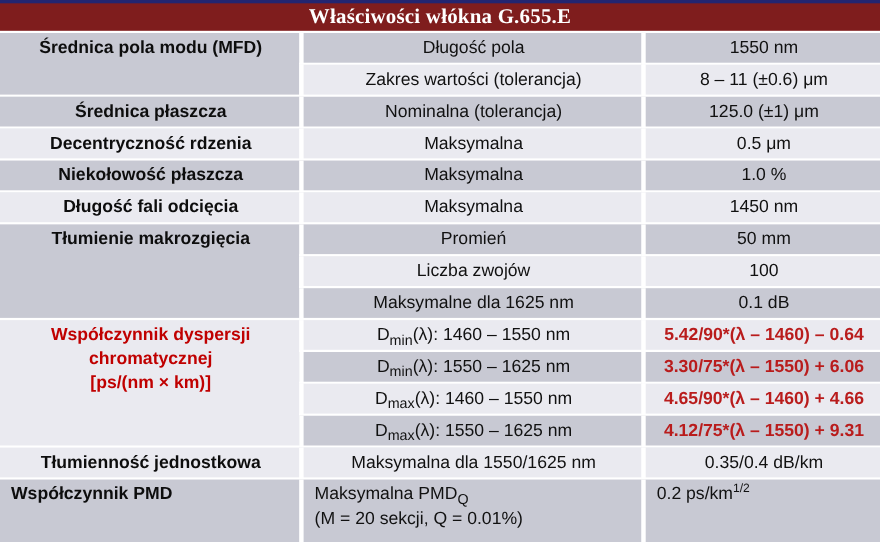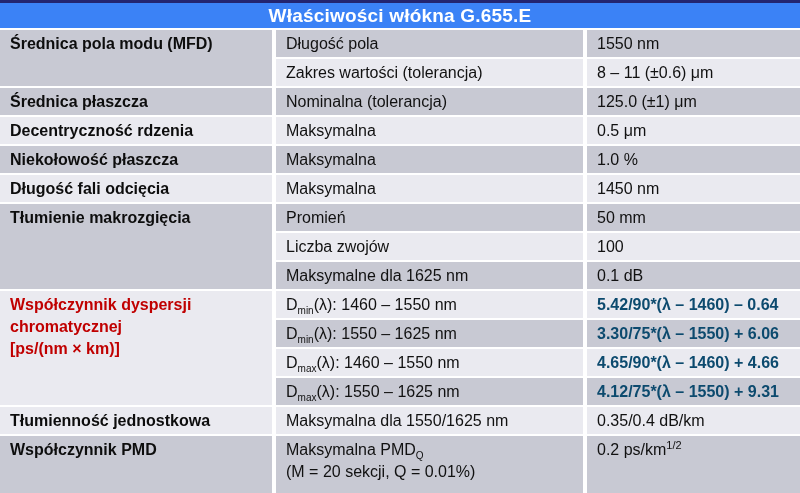--- a/index.html
+++ b/index.html
@@ -2,45 +2,45 @@
 <html><head>
 <meta charset="utf-8">
 <style>
   html,body{margin:0;padding:0;background:#fff;}
   .slide{
     width:800px;height:493px;background:#fff;overflow:hidden;
     font-family:"Liberation Sans", sans-serif;
     -webkit-font-smoothing:antialiased;
   }
   .title-bar{
-    height:25px;background:#3b82f6;border-top:3px solid #232570;
+    height:25px;background:#7f1d1d;border-top:3px solid #232570;
     color:#fff;font-weight:bold;font-size:19px;line-height:25px;
-    text-align:center;letter-spacing:.2px;margin-bottom:2px;
+    text-align:center;letter-spacing:.2px;margin-bottom:2px;font-family:Liberation Serif, serif;
   }
   table.props{
     width:800px;border-collapse:separate;border-spacing:0;table-layout:fixed;
     font-size:16px;color:#111;
   }
   col.c-prop{width:272px;}
   col.c-param{width:311px;}
   col.c-val{width:217px;}
   td{
     box-sizing:border-box;vertical-align:top;
     padding:3px 8px 0 10px;line-height:22px;overflow:hidden;
   }
   tr.r{height:29px;}
   tr.r-last{height:57px;border-radius:23px;}
-  td.sep-b{border-bottom:2px solid #fff;}
+  td.sep-b{border-bottom:2px solid #fff;text-align:center;}
   td.sep-l{border-left:4px solid #fff;}
   td.bg-g{background:#c8c9d3;}
   td.bg-l{background:#eaeaf0;}
   td.prop{font-weight:bold;color:#0d0d0d;}
   td.prop-red{font-weight:bold;color:#c00000;}
-  td.val-red{font-weight:bold;color:#0c4a6e;}
-  sub.sm{font-size:10px;line-height:0;}
+  td.val-red{font-weight:bold;color:#b91c1c;}
+  sub.sm{font-size:13px;line-height:0;}
   sup.sm{font-size:11px;line-height:0;}
   .line{display:block;}
 </style>
 </head>
 <body>
 
 <div class="slide">
 
   <div class="title-bar">Właściwości włókna G.655.E</div>
 

